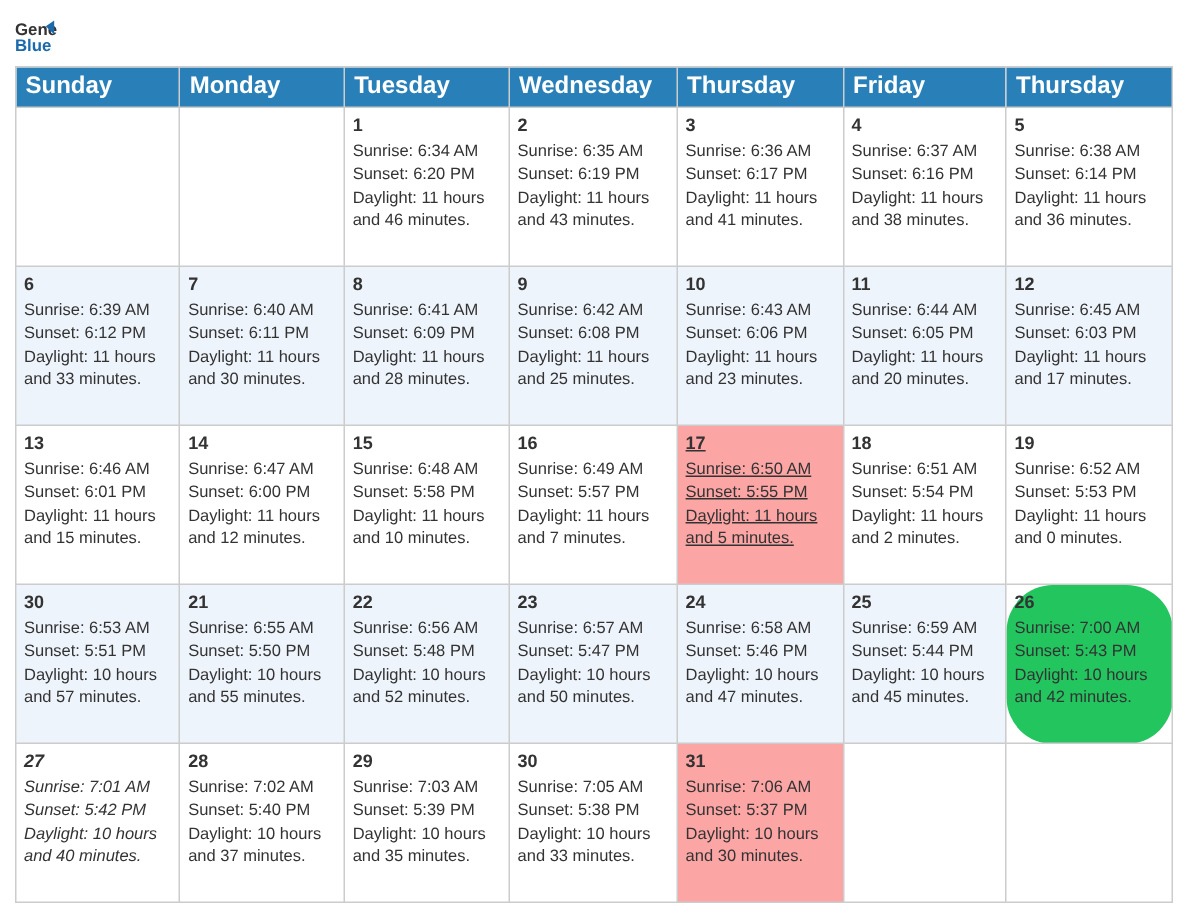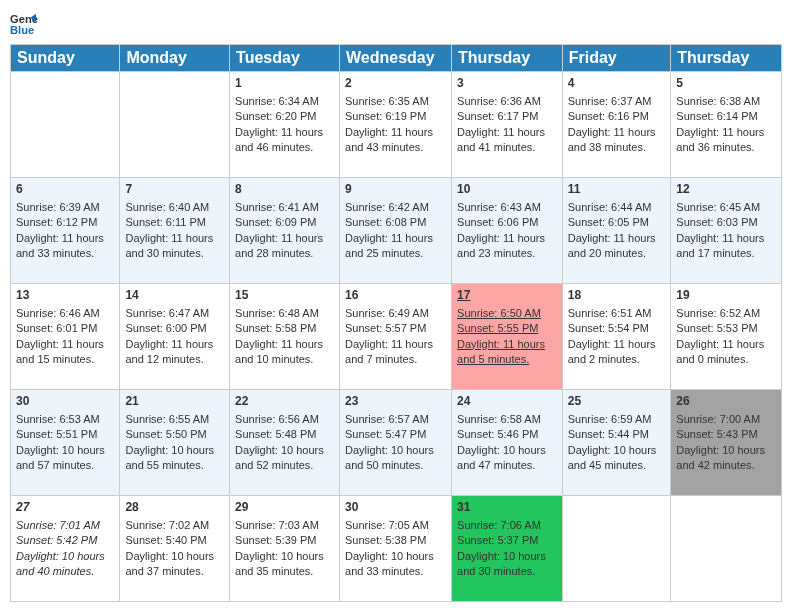--- a/index.html
+++ b/index.html
@@ -222,21 +222,21 @@
             <div class="cell-content">Sunrise: 6:57 AM<br>Sunset: 5:47 PM<br>Daylight: 10 hours and 50 minutes.</div>
           </td>
           <td style="background-color: rgb(238, 244, 251);">
             <span class="date-num">24</span>
             <div class="cell-content">Sunrise: 6:58 AM<br>Sunset: 5:46 PM<br>Daylight: 10 hours and 47 minutes.</div>
           </td>
           <td style="background-color: rgb(238, 244, 251);">
             <span class="date-num">25</span>
             <div class="cell-content">Sunrise: 6:59 AM<br>Sunset: 5:44 PM<br>Daylight: 10 hours and 45 minutes.</div>
           </td>
-          <td style="background-color: #a3a3a3;">
+          <td style="background-color: #22c55e; border-radius: 31px;">
             <span class="date-num">26</span>
             <div class="cell-content">Sunrise: 7:00 AM<br>Sunset: 5:43 PM<br>Daylight: 10 hours and 42 minutes.</div>
           </td>
         </tr>
         <tr>
           <td style="background-color: rgb(255, 255, 255); font-style: italic;">
             <span class="date-num">27</span>
             <div class="cell-content">Sunrise: 7:01 AM<br>Sunset: 5:42 PM<br>Daylight: 10 hours and 40 minutes.</div>
           </td>
           <td style="background-color: rgb(255, 255, 255);">
@@ -244,21 +244,21 @@
             <div class="cell-content">Sunrise: 7:02 AM<br>Sunset: 5:40 PM<br>Daylight: 10 hours and 37 minutes.</div>
           </td>
           <td style="background-color: rgb(255, 255, 255);">
             <span class="date-num">29</span>
             <div class="cell-content">Sunrise: 7:03 AM<br>Sunset: 5:39 PM<br>Daylight: 10 hours and 35 minutes.</div>
           </td>
           <td style="background-color: rgb(255, 255, 255);">
             <span class="date-num">30</span>
             <div class="cell-content">Sunrise: 7:05 AM<br>Sunset: 5:38 PM<br>Daylight: 10 hours and 33 minutes.</div>
           </td>
-          <td style="background-color: #22c55e;">
+          <td style="background-color: #fca5a5;">
             <span class="date-num">31</span>
             <div class="cell-content">Sunrise: 7:06 AM<br>Sunset: 5:37 PM<br>Daylight: 10 hours and 30 minutes.</div>
           </td>
           <td class="empty-cell"></td>
           <td class="empty-cell"></td>
         </tr>
       </tbody>
   </table>
 </div>
 

